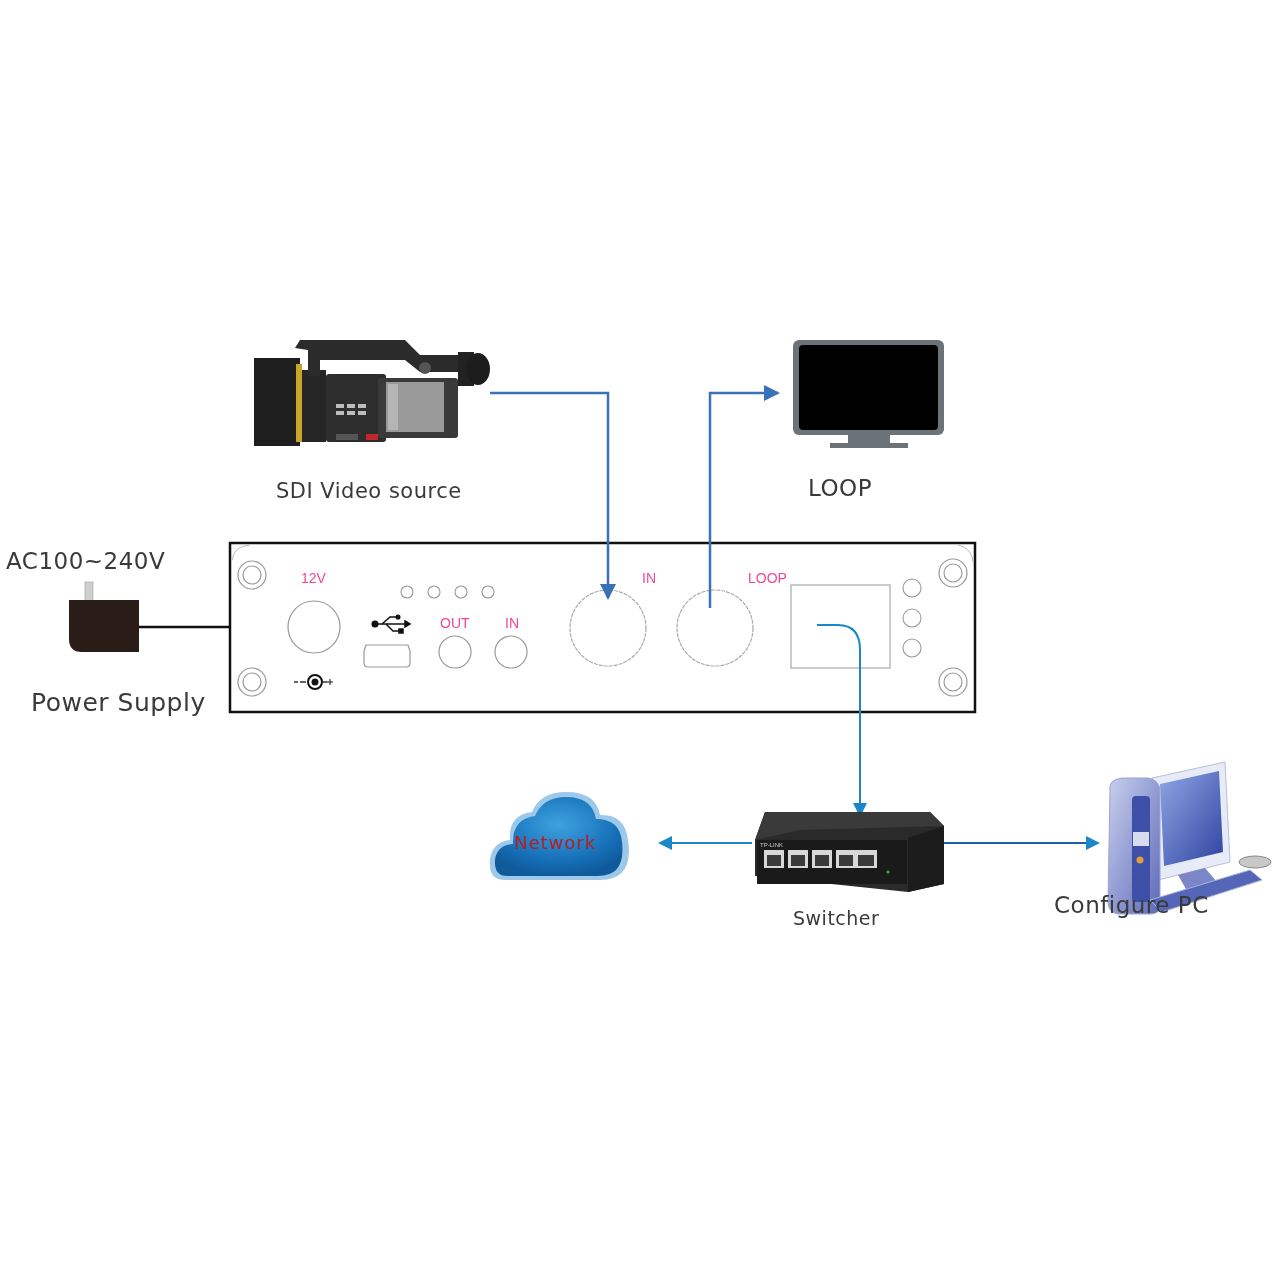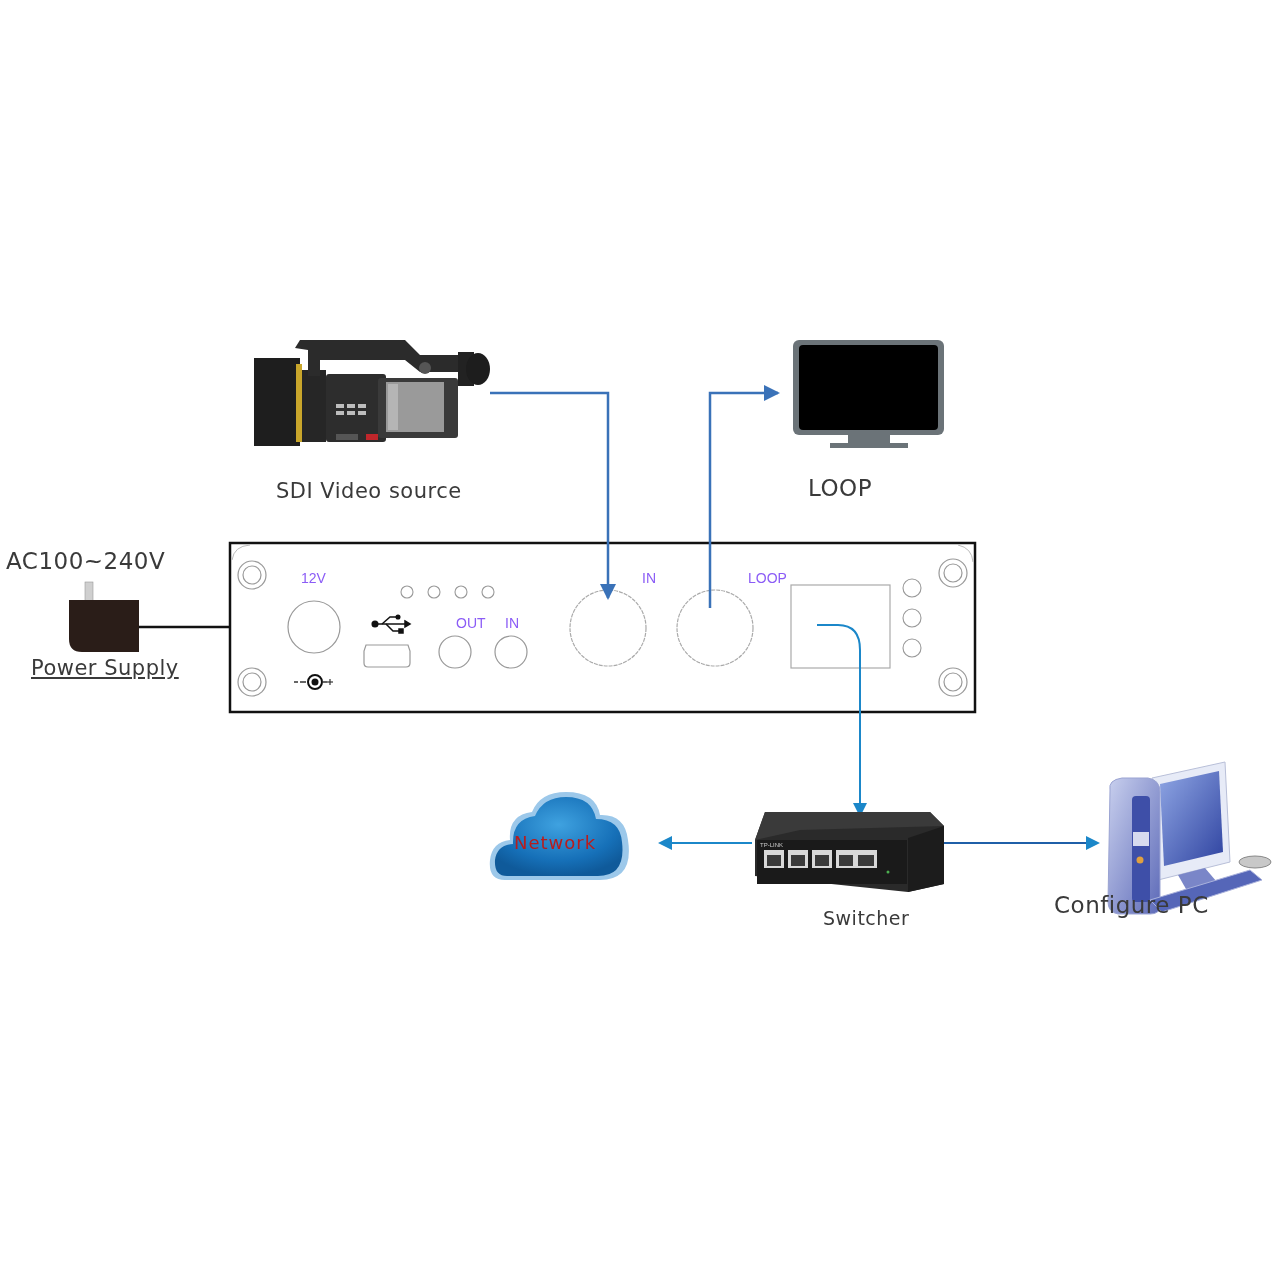--- a/index.html
+++ b/index.html
@@ -1,19 +1,19 @@
 <!DOCTYPE html>
 <html><head>
 <meta charset="utf-8">
 <style>
   html, body { margin: 0; padding: 0; background: #ffffff; }
   body { width: 1280px; height: 1280px; position: relative; overflow: hidden;
          font-family: "Liberation Sans", sans-serif; color: #333; }
   .label { position: absolute; font-family: "DejaVu Sans", sans-serif; color: #3a3a3a; white-space: nowrap; letter-spacing: 0.5px; }
-  .panel-label { position: absolute; font-family: "Liberation Sans", sans-serif; font-size: 14px; color: #8b5cf6; }
+  .panel-label { position: absolute; font-family: "Liberation Sans", sans-serif; font-size: 14px; color: #ec4899; }
   svg { position: absolute; left: 0; top: 0; }
 </style>
 </head>
 <body>
 
 <svg width="1280" height="1280" viewBox="0 0 1280 1280">
   <defs>
     <marker id="arrBlue" markerWidth="10" markerHeight="10" refX="8" refY="5" orient="auto" markerUnits="userSpaceOnUse">
       <path d="M0,0 L10,5 L0,10 z" fill="#3a72b8"></path>
     </marker>
@@ -194,22 +194,22 @@
 
     <path d="M1150,900 L1250,870 L1262,880 L1162,912 z" fill="#5566b8" stroke="#aab2dc" stroke-width="1"></path>
 
     <ellipse cx="1255" cy="862" rx="16" ry="6" fill="#c8c8c8" stroke="#888" stroke-width="1"></ellipse>
   </g>
 </svg>
 
 <div class="label" style="left:276px; top:479px; font-size:21px;">SDI Video source</div>
 <div class="label" style="left:808px; top:475px; font-size:23px;">LOOP</div>
 <div class="label" style="left:6px; top:548px; font-size:23px;">AC100~240V</div>
-<div class="label" style="left:31px; top:656px; font-size:21px;text-decoration:underline;">Power Supply</div>
+<div class="label" style="left:31px; top:688px; font-size:25px;">Power Supply</div>
 <div class="label" style="left:514px; top:832px; font-size:18px; color:#b91c1c; letter-spacing:1px;">Network</div>
-<div class="label" style="left:793px; top:907px; font-size:19px;margin-left:30px;">Switcher</div>
+<div class="label" style="left:793px; top:907px; font-size:19px;">Switcher</div>
 <div class="label" style="left:1054px; top:892px; font-size:23px;">Configure PC</div>
 
 <div class="panel-label" style="left:301px; top:570px;">12V</div>
-<div class="panel-label" style="left:456px; top:615px;">OUT</div>
+<div class="panel-label" style="left:440px; top:615px;">OUT</div>
 <div class="panel-label" style="left:505px; top:615px;">IN</div>
 <div class="panel-label" style="left:642px; top:570px;">IN</div>
 <div class="panel-label" style="left:748px; top:570px;">LOOP</div>
 
 </body></html>

